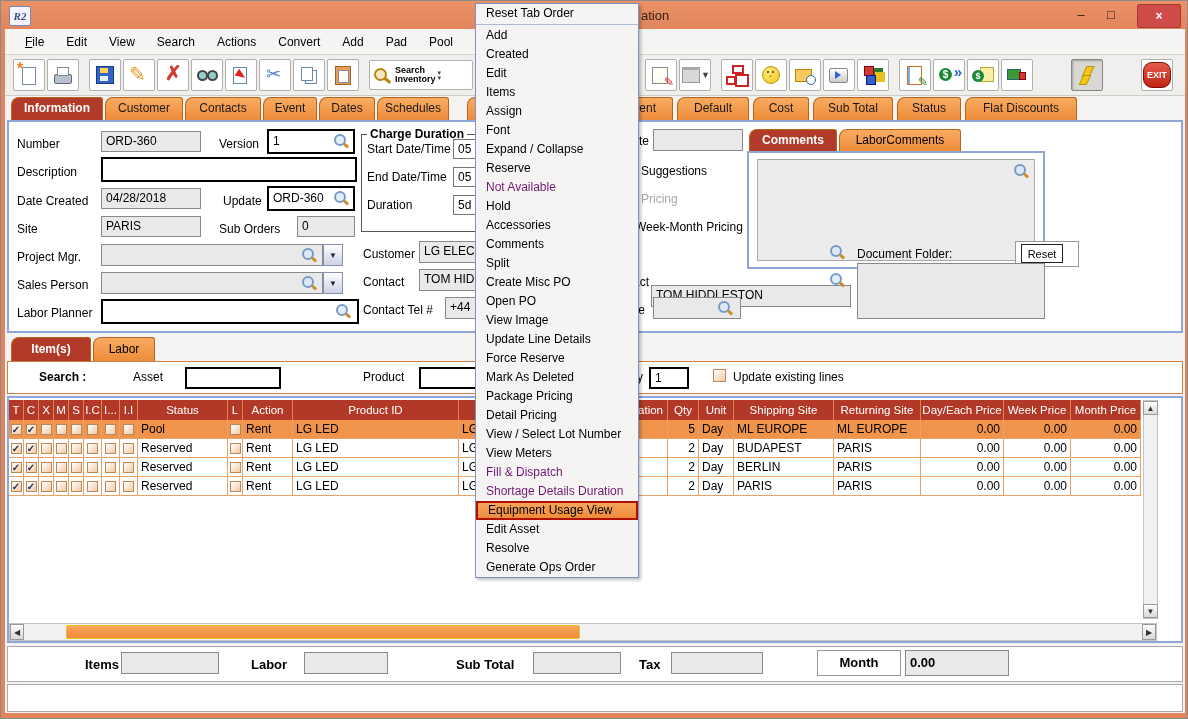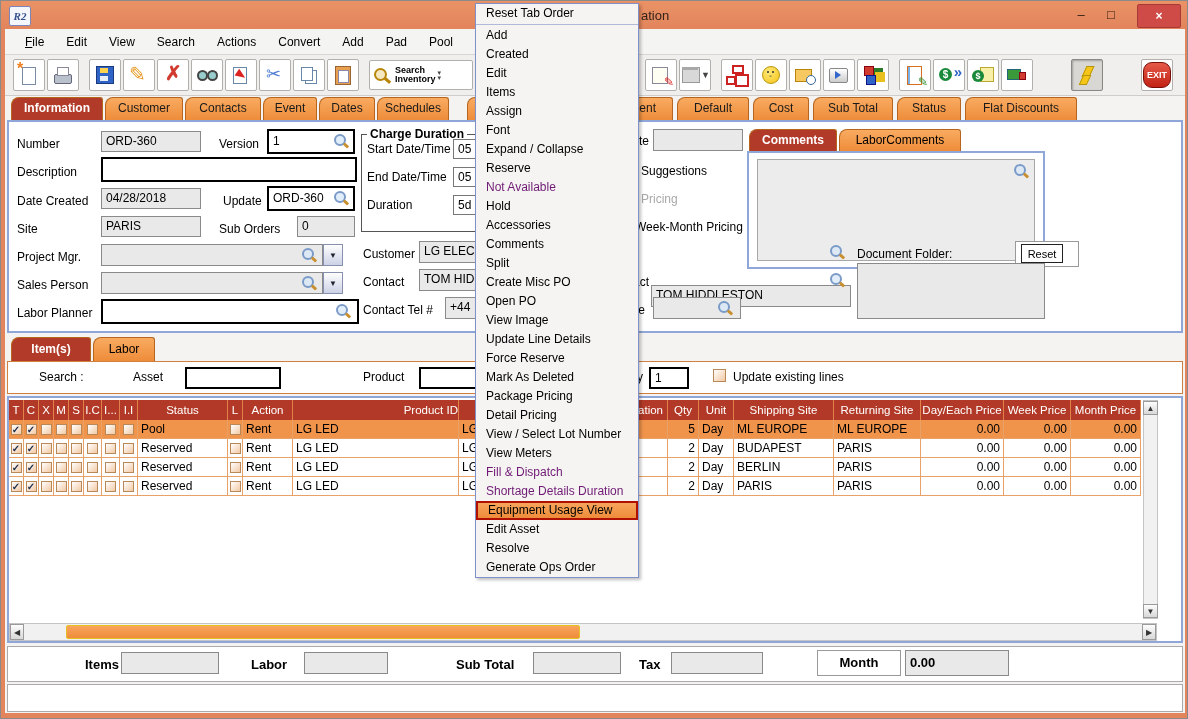--- a/index.html
+++ b/index.html
@@ -91,21 +91,21 @@
     border:1px solid #b5651d;border-bottom:none;border-radius:8px 3px 0 0;
     font:12px/21px "Liberation Sans";text-align:center;color:#1a1a1a;overflow:hidden;white-space:nowrap}
   .tab.active{background:#b23a28;color:#fff;font-weight:bold}
   .tab2{position:absolute;height:22px;box-sizing:border-box;background:linear-gradient(#f9ab61,#ee8c3a);
     border:1px solid #b5651d;border-bottom:none;border-radius:8px 3px 0 0;
     font:12px/20px "Liberation Sans";text-align:center;overflow:hidden;white-space:nowrap}
   .tab2.active{background:#b23a28;color:#fff;font-weight:bold}
   
   .panel{position:absolute;background:#fff;border:2px solid #8fa6d8;box-sizing:border-box}
   .lbl{position:absolute;font:12px "Liberation Sans";white-space:nowrap}
-  .lbl.b{font-weight:normal}
+  .lbl.b{font-weight:bold}
   .lbl.dis{color:#a8a8a8}
   .fld{position:absolute;background:#e9e9e9;border:1px solid #8a8a8a;box-sizing:border-box;
     font:12px/19px "Liberation Sans";padding:0 4px;overflow:hidden;white-space:nowrap}
   .fld.white{background:#fff;border:2px solid #000;line-height:20px}
   .fld.thin{background:#fff;border:1px solid #777}
   .mag{position:absolute;width:16px;height:16px}
   .mag::before{content:"";position:absolute;left:1px;top:1px;width:8px;height:8px;border:2px solid #7a9ac8;border-radius:50%;background:rgba(215,232,248,.75)}
   .mag::after{content:"";position:absolute;left:10px;top:11px;width:6px;height:3px;background:#c89030;transform:rotate(40deg);border-radius:1px}
   .ddb{position:absolute;width:20px;background:linear-gradient(#fefefe,#ccd2e6);border:1px solid #8890b0;box-sizing:border-box;
     text-align:center;color:#223;font-size:8px}
@@ -369,21 +369,21 @@
       <div class="th" style="width: 15px;">C</div>
       <div class="th" style="width: 15px;">X</div>
       <div class="th" style="width: 15px;">M</div>
       <div class="th" style="width: 15px;">S</div>
       <div class="th" style="width: 18px;">I.C</div>
       <div class="th" style="width: 18px;">I...</div>
       <div class="th" style="width: 18px;">I.I</div>
       <div class="th" style="width: 90px;">Status</div>
       <div class="th" style="width: 15px;">L</div>
       <div class="th" style="width: 50px;">Action</div>
-      <div class="th" style="width: 166px; text-align: right;">Product ID</div>
+      <div class="th" style="width: 166px;">Product ID</div>
       <div class="th" style="width: 125px;"></div>
       <div class="th ar" style="width: 84px;">Duration</div>
       <div class="th" style="width: 31px;">Qty</div>
       <div class="th" style="width: 35px;">Unit</div>
       <div class="th" style="width: 100px;">Shipping Site</div>
       <div class="th" style="width: 87px;">Returning Site</div>
       <div class="th" style="width: 83px;">Day/Each Price</div>
       <div class="th" style="width: 67px;">Week Price</div>
       <div class="th" style="width: 70px;">Month Price</div>
     </div>

